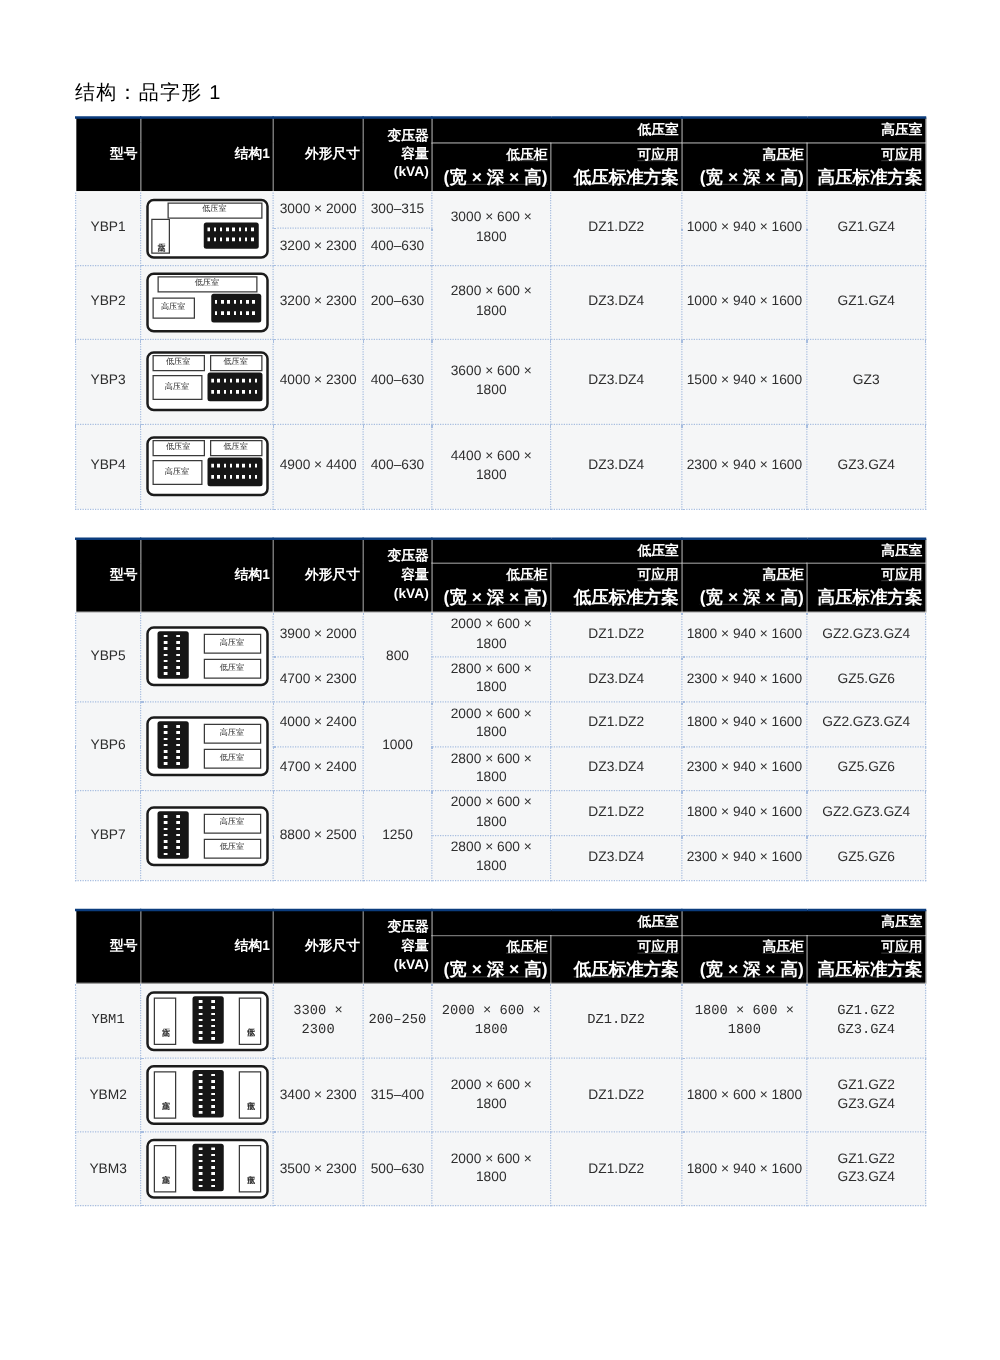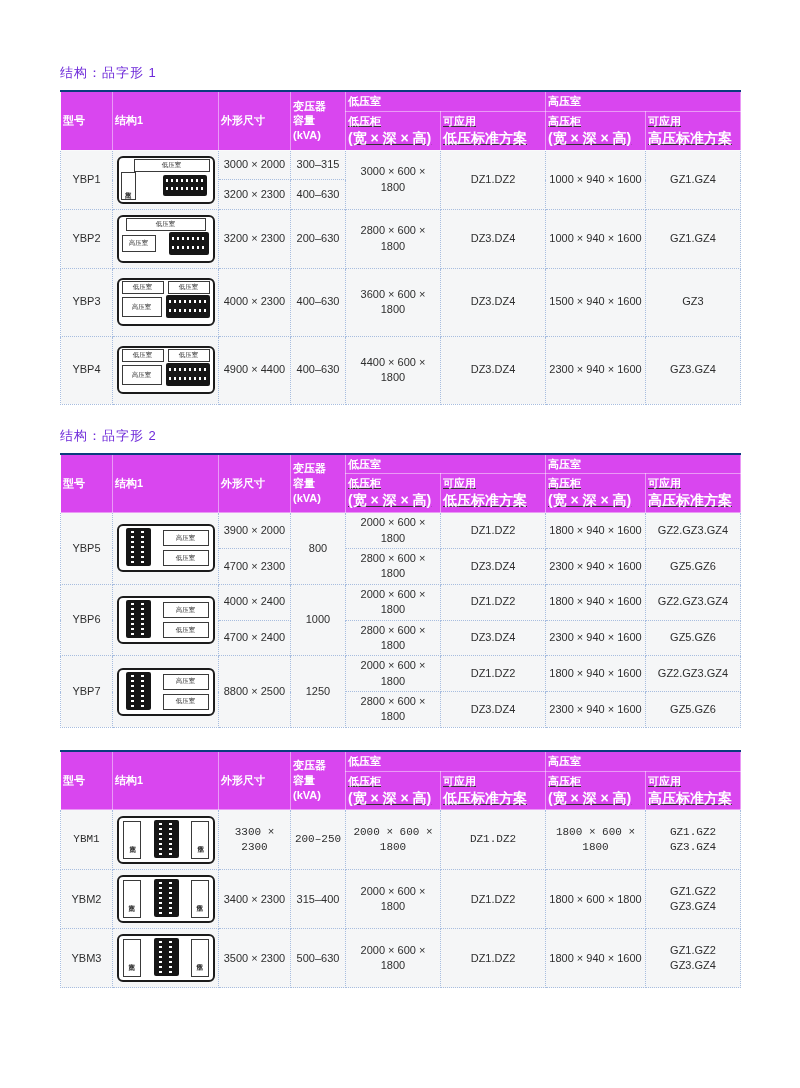--- a/index.html
+++ b/index.html
@@ -14,37 +14,37 @@
 
   
   .title-row { display:flex; align-items:center; gap:8px; margin-bottom:16px; }
   .title-icon {
     width:15px; height:15px;
     background:linear-gradient(135deg,#e2001a 0 45%,#ffffff 45% 53%,#1557a8 53% 100%);
     flex:0 0 auto;
   }
   .page-title { font-size:17px; font-weight:bold; color:#1759a8; letter-spacing:1px; }
 
-  .section-label { font-size:13px; color:#6d28d9; margin:0 0 8px 0; letter-spacing:1px; }
+  .section-label { font-size:16px; color:#000000; margin:0 0 8px 0; letter-spacing:1px; }
   .section-gap1 { margin-top:18px; }
   .section-gap2 { margin-top:26px; }
 
   
   table.spec {
     width:680px; border-collapse:collapse; table-layout:fixed;
     border-top:2px solid #0b3c7d;
     margin-bottom:22px;
   }
   col.c-model{width:52px} col.c-diag{width:106px} col.c-dims{width:72px} col.c-cap{width:55px}
   col.c-lvcab{width:95px} col.c-lvapp{width:105px} col.c-hvcab{width:100px} col.c-hvapp{width:95px}
 
   th {
-    background:#d946ef; color:#ffffff; font-weight:bold;
+    background:#000000; color:#ffffff; font-weight:bold;
     border:1px solid rgba(255,255,255,.45);
-    font-size:11px; line-height:1.35; padding:2px; text-align:left; vertical-align:middle;
+    font-size:11px; line-height:1.35; padding:2px; text-align:right; vertical-align:middle;
   }
   tr.h1 { height:19px; } tr.h2 { height:36px;text-decoration:underline; }
   th .sub { font-weight:bold; font-size:14px; }
   td {
     border:1px dotted #a7bddf;
     background:#f5f6f7;
     font-size:11px; color:#2e2e2e; text-align:center; vertical-align:middle;
     padding:2px; line-height:1.4;
   }
   tr.rh28 { height:28px; } tr.rh29 { height:29px; }
@@ -221,21 +221,20 @@
       <td>4900 × 4400</td>
       <td>400–630</td>
       <td>4400 × 600 × 1800</td>
       <td>DZ3.DZ4</td>
       <td>2300 × 940 × 1600</td>
       <td>GZ3.GZ4</td>
     </tr>
   </tbody>
     </table>
 
-  <div class="section-label section-gap1">结构：品字形 2</div>
 
   <table class="spec">
     <colgroup>
         <col class="c-model">
         <col class="c-diag">
         <col class="c-dims">
         <col class="c-cap">
         <col class="c-lvcab">
         <col class="c-lvapp">
         <col class="c-hvcab">

